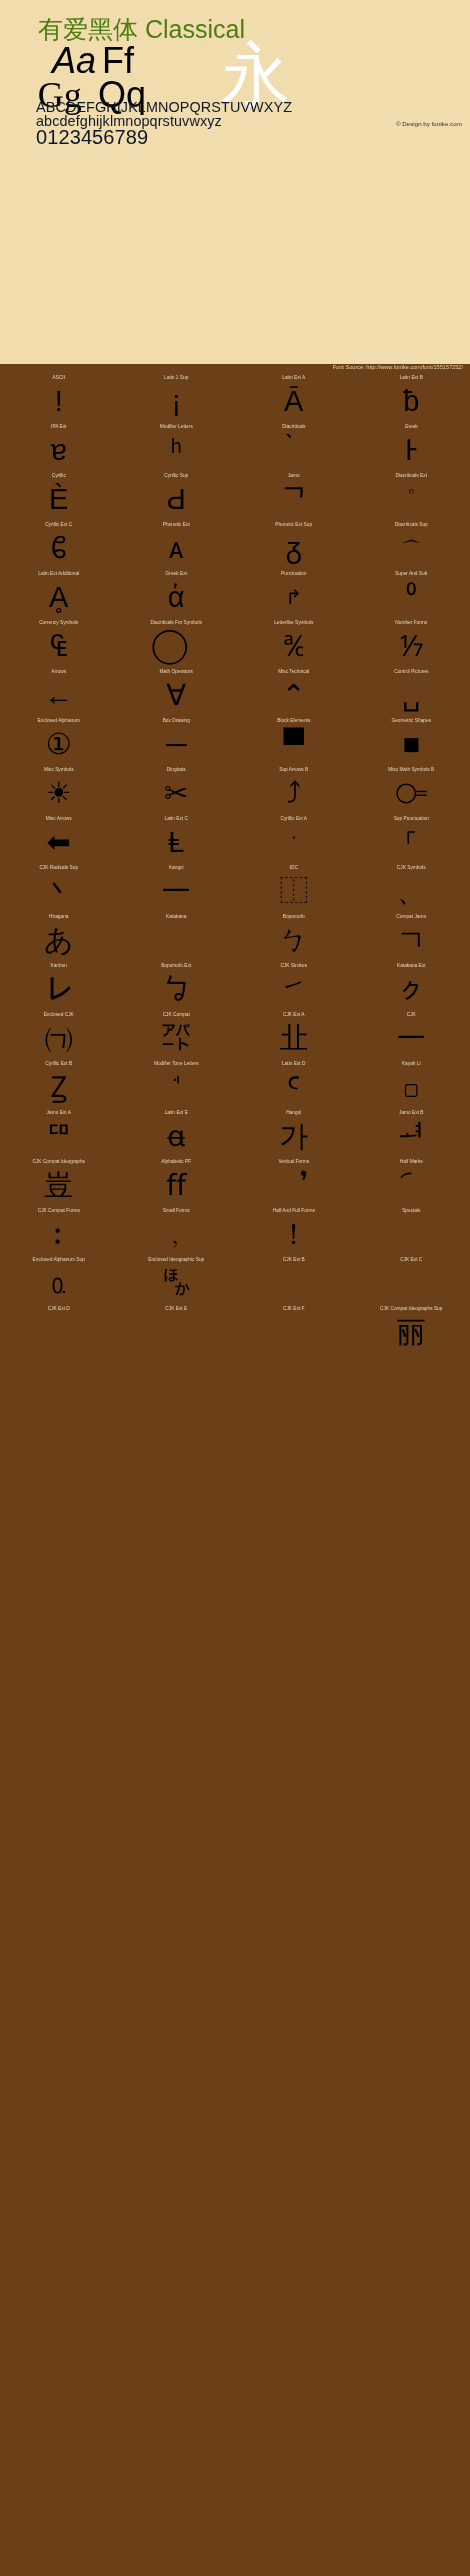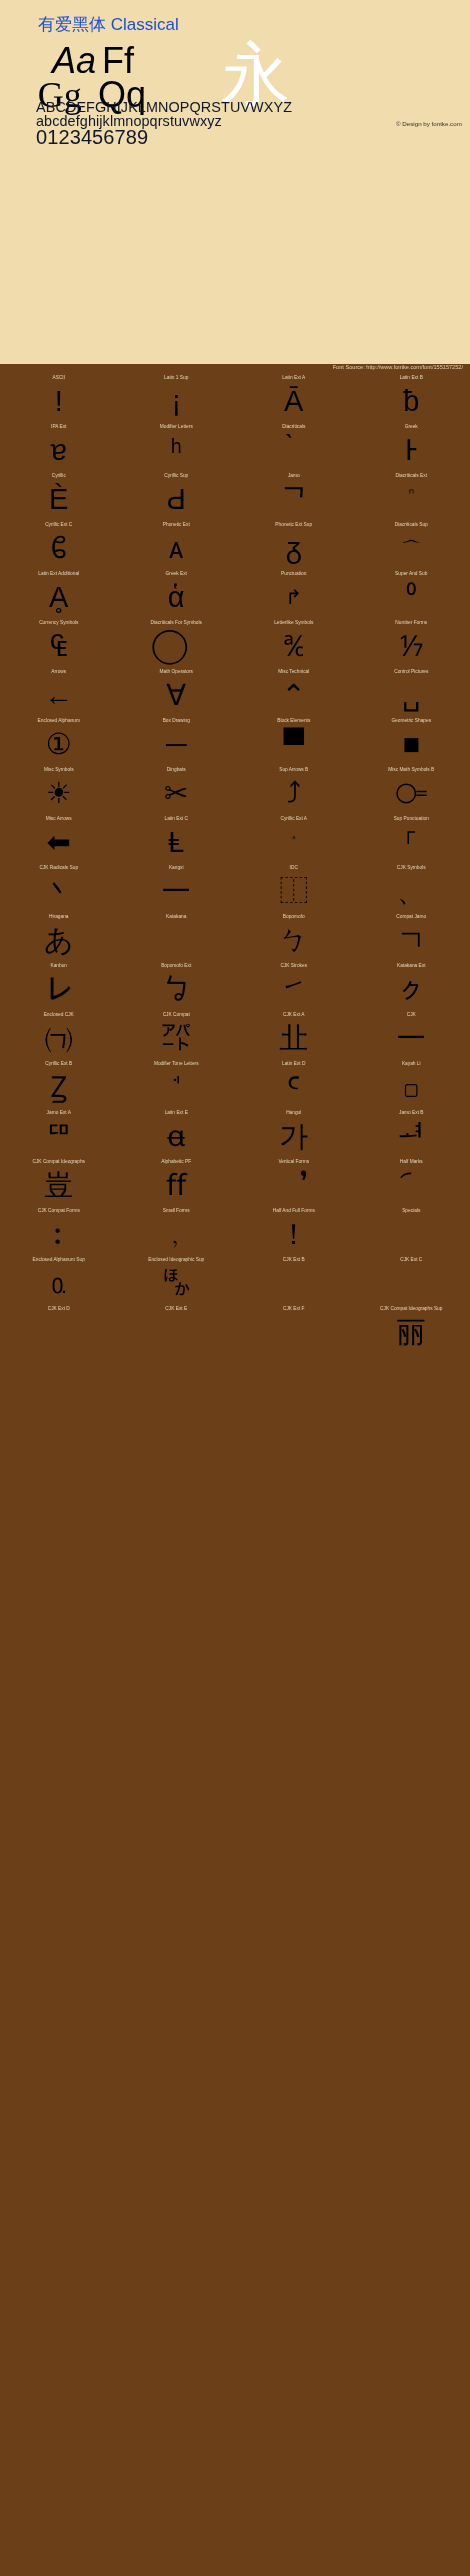--- a/index.html
+++ b/index.html
@@ -3,21 +3,21 @@
 <meta charset="utf-8">
 <style>
   html,body{margin:0;padding:0;}
   body{width:470px;background:#6b4019;font-family:"Liberation Sans",sans-serif;}
   #page{width:470px;position:relative;overflow:hidden;}
 
   
   .header{background:#f0dcad;padding:0;position:relative;height:364px;box-sizing:border-box;}
   .title{
     position:absolute;left:38px;top:13px;
-    font-size:17px;color:#1d4ed8;
+    font-size:25px;color:#4d7c0f;
     font-family:"Liberation Sans",sans-serif;
     letter-spacing:0px;white-space:nowrap;
   }
   .samples{position:absolute;left:33px;top:43px;width:423px;height:65px;}
   .samp-col{position:absolute;font-size:36px;color:#000;line-height:1;font-weight:400;}
   .samp-a{left:19px;top:0px;font-style:italic;}
   .samp-f{left:69px;top:0px;}
   .samp-g{left:4.7px;top:34px;font-family:Liberation Serif, serif;}
   .samp-q{left:65px;top:34px;}
   .cjk-big{

